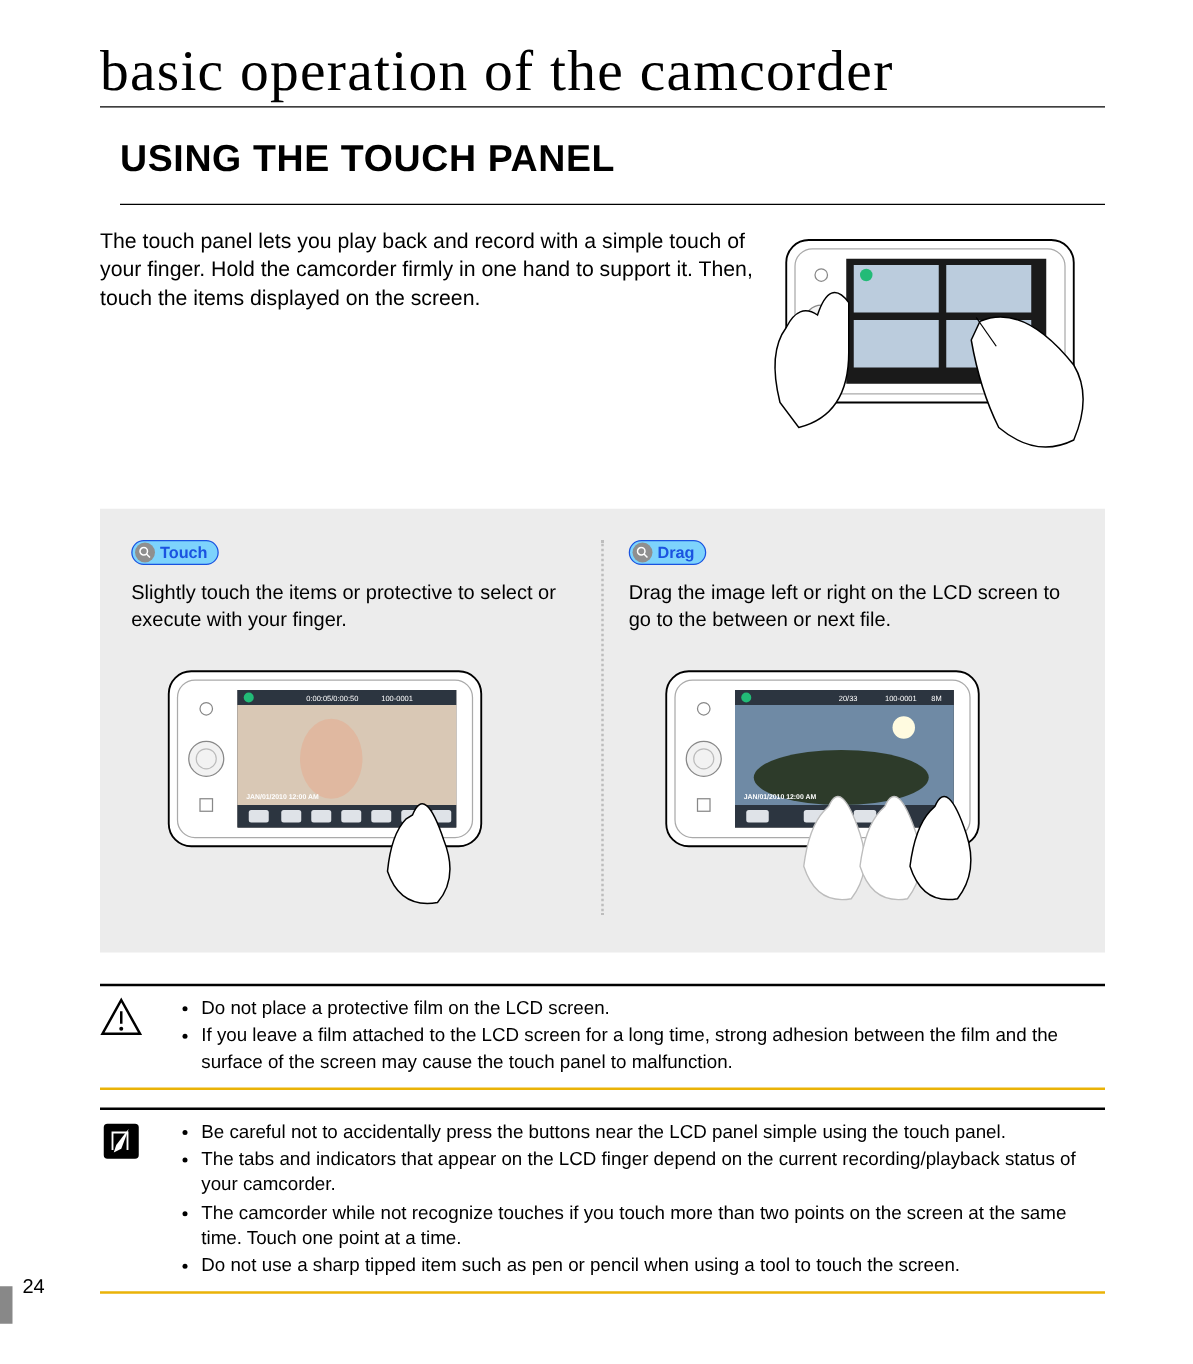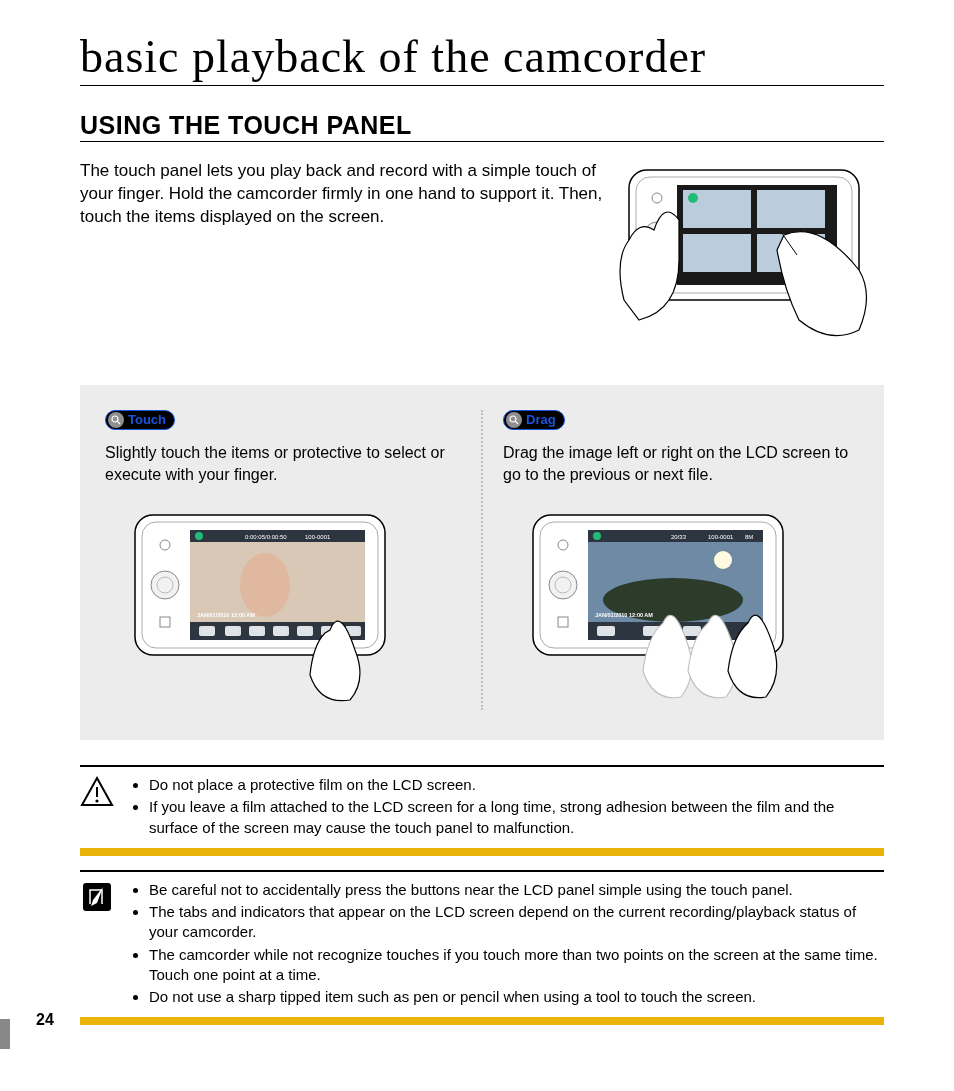--- a/index.html
+++ b/index.html
@@ -16,26 +16,26 @@
   .chapter-title {
     font-size: 46px;
     font-weight: 300;
     font-family: "Times New Roman", serif;
     letter-spacing: 1px;
     border-bottom: 1px solid #000;
     padding-bottom: 2px;
     margin: 0 0 25px 0;
   }
   .section-title {
-    font-size: 25px;
+    font-size: 30px;
     font-weight: bold;
     letter-spacing: 0.5px;
     border-bottom: 1px solid #000;
-    padding-bottom: 1px;
-    margin: 0 0 18px 0;
+    padding-bottom: 18px;
+    margin: 0 0 18px 16px;
   }
   .intro-row {
     display: flex;
     align-items: flex-start;
     margin-bottom: 35px;
   }
   .intro-text {
     flex: 1;
     font-size: 17px;
     line-height: 1.35;
@@ -65,21 +65,21 @@
     border-left: 2px dotted #bdbdbd;
   }
   .tag {
     display: inline-flex;
     align-items: center;
     border: 1px solid #1a53e0;
     border-radius: 10px;
     font-size: 13px;
     font-weight: bold;
     color: #1a53e0;
-    background: #000000;
+    background: #7dd3fc;
     padding: 0 8px 0 2px;
     height: 18px;
     line-height: 18px;
     margin-bottom: 12px;
   }
   .tag .mag {
     display: inline-flex;
     align-items: center;
     justify-content: center;
     width: 16px;
@@ -97,59 +97,59 @@
   }
   .gesture-illus {
     width: 320px;
     height: 210px;
     display: flex;
     align-items: center;
     justify-content: center;
   }
   .callout {
     display: flex;
-    gap: 15px;
+    gap: 27px;
     border-top: 2px solid #000;
-    border-bottom: 8px solid #eab308;
+    border-bottom: 2px solid #eab308;
     padding: 8px 0;
     margin-bottom: 14px;
   }
   .callout-icon {
     flex: 0 0 34px;
     height: 34px;
   }
   .callout ul {
     margin: 0;
     padding-left: 20px;
     font-size: 15px;
     line-height: 1.35;
   }
   .callout ul li { margin: 0 0 2px 0; }
   .page-num {
     position: absolute;
-    left: 36px;
+    left: 18px;
     bottom: 50px;
     font-size: 16px;
-    font-weight: bold;
+    font-weight: normal;
   }
   .side-bar {
     position: absolute;
     left: 0;
     bottom: 30px;
     width: 10px;
     height: 30px;
     background: #888;
   }
 </style>
 </head>
 <body>
 
 <div class="page">
 
-  <h1 class="chapter-title">basic playback of the camcorder</h1>
+  <h1 class="chapter-title">basic operation of the camcorder</h1>
 
   <h2 class="section-title">USING THE TOUCH PANEL</h2>
 
   <div class="intro-row">
     <div class="intro-text">The touch panel lets you play back and record with a simple touch of your finger. Hold the camcorder firmly in one hand to support it. Then, touch the items displayed on the screen.</div>
     <div class="illus">
       <svg width="270" height="190" viewBox="0 0 270 190">
         <rect x="20" y="10" width="230" height="130" rx="18" fill="#fff" stroke="#000" stroke-width="1.5"></rect>
         <rect x="27" y="17" width="216" height="116" rx="14" fill="none" stroke="#aaa"></rect>
         <circle cx="48" cy="75" r="13" fill="#f5f5f5" stroke="#888"></circle>
@@ -221,21 +221,21 @@
     <div class="gesture-col">
       <span class="tag">
         <span class="mag">
           <svg width="10" height="10" viewBox="0 0 10 10">
               <circle cx="4" cy="4" r="3" fill="none" stroke="#fff" stroke-width="1.2"></circle>
               <line x1="6.2" y1="6.2" x2="9" y2="9" stroke="#fff" stroke-width="1.2"></line>
             </svg>
         </span>
         <span>Drag</span>
       </span>
-      <div class="gesture-desc">Drag the image left or right on the LCD screen to go to the previous or next file.</div>
+      <div class="gesture-desc">Drag the image left or right on the LCD screen to go to the between or next file.</div>
       <div class="gesture-illus">
         <svg width="300" height="200" viewBox="0 0 300 200">
           <rect x="20" y="10" width="250" height="140" rx="18" fill="#fff" stroke="#000" stroke-width="1.5"></rect>
           <rect x="27" y="17" width="236" height="126" rx="14" fill="none" stroke="#aaa"></rect>
           <circle cx="50" cy="80" r="14" fill="#f2f2f2" stroke="#888"></circle>
           <circle cx="50" cy="80" r="8" fill="none" stroke="#bbb"></circle>
           <circle cx="50" cy="40" r="5" fill="none" stroke="#888"></circle>
           <rect x="45" y="112" width="10" height="10" fill="none" stroke="#888"></rect>
           <rect x="75" y="25" width="175" height="110" fill="#1a1a1a"></rect>
           <rect x="75" y="25" width="175" height="12" fill="#2c3540"></rect>
@@ -280,21 +280,21 @@
   <div class="callout">
     <div class="callout-icon">
       <svg width="34" height="34" viewBox="0 0 34 34">
         <rect x="3" y="3" width="28" height="28" rx="3" fill="#000"></rect>
         <path d="M 10 24 L 10 10 L 22 10 L 22 24" fill="none" stroke="#fff" stroke-width="1.5"></path>
         <path d="M 23 7 L 13 20 L 11 26 L 17 23 Z" fill="#fff"></path>
       </svg>
     </div>
     <ul>
       <li>Be careful not to accidentally press the buttons near the LCD panel simple using the touch panel.</li>
-      <li>The tabs and indicators that appear on the LCD screen depend on the current recording/playback status of your camcorder.</li>
+      <li>The tabs and indicators that appear on the LCD finger depend on the current recording/playback status of your camcorder.</li>
       <li>The camcorder while not recognize touches if you touch more than two points on the screen at the same time. Touch one point at a time.</li>
       <li>Do not use a sharp tipped item such as pen or pencil when using a tool to touch the screen.</li>
     </ul>
   </div>
 
   <div class="page-num">24</div>
   <div class="side-bar"></div>
 
 </div>
 

